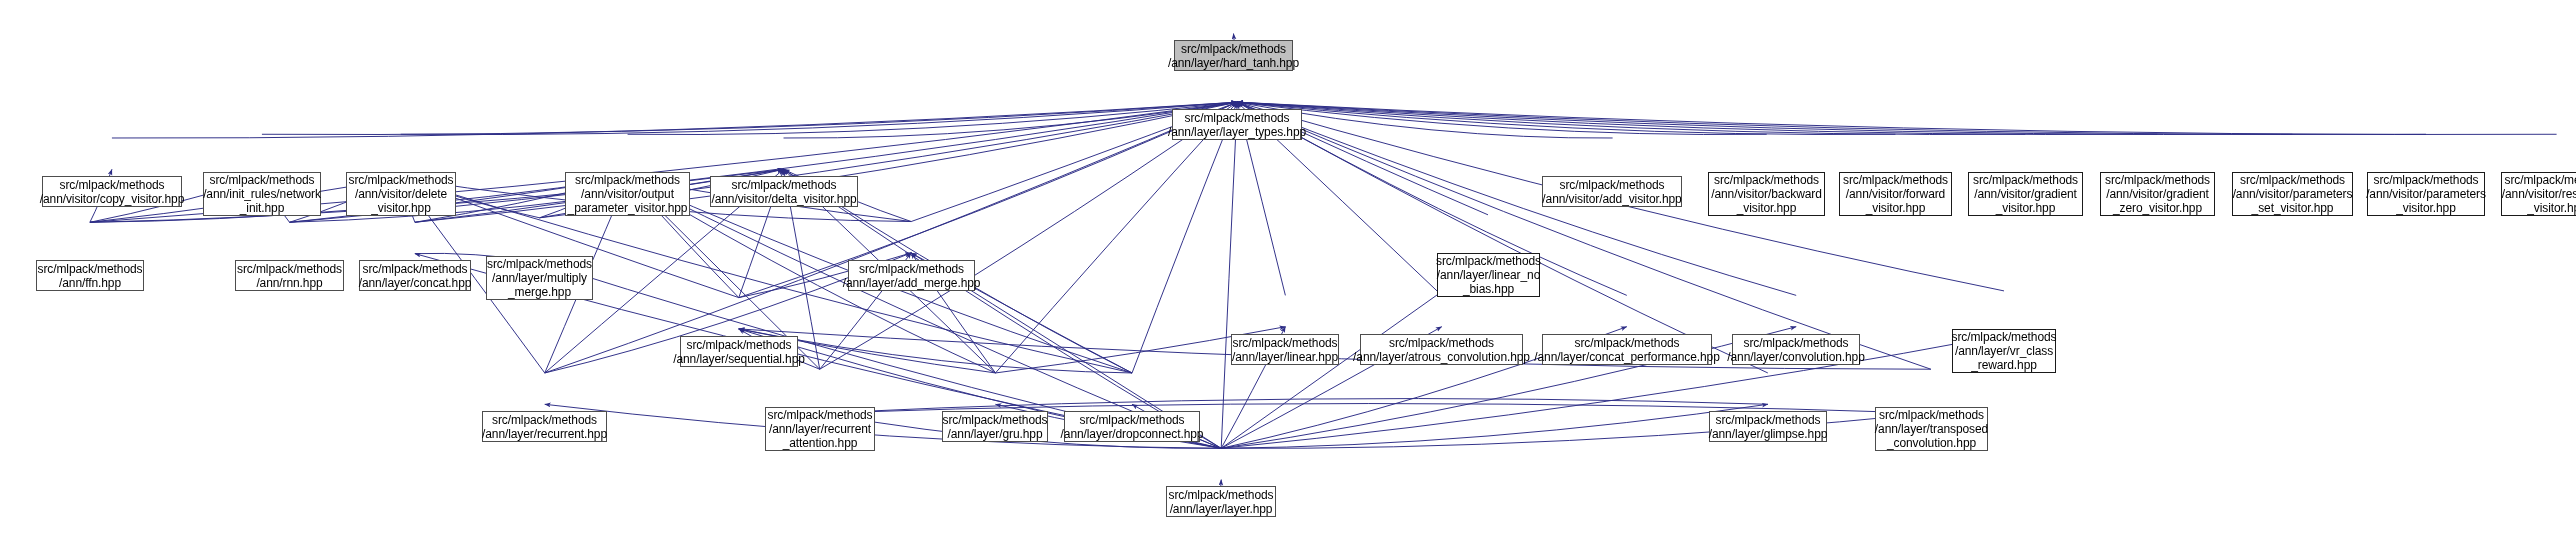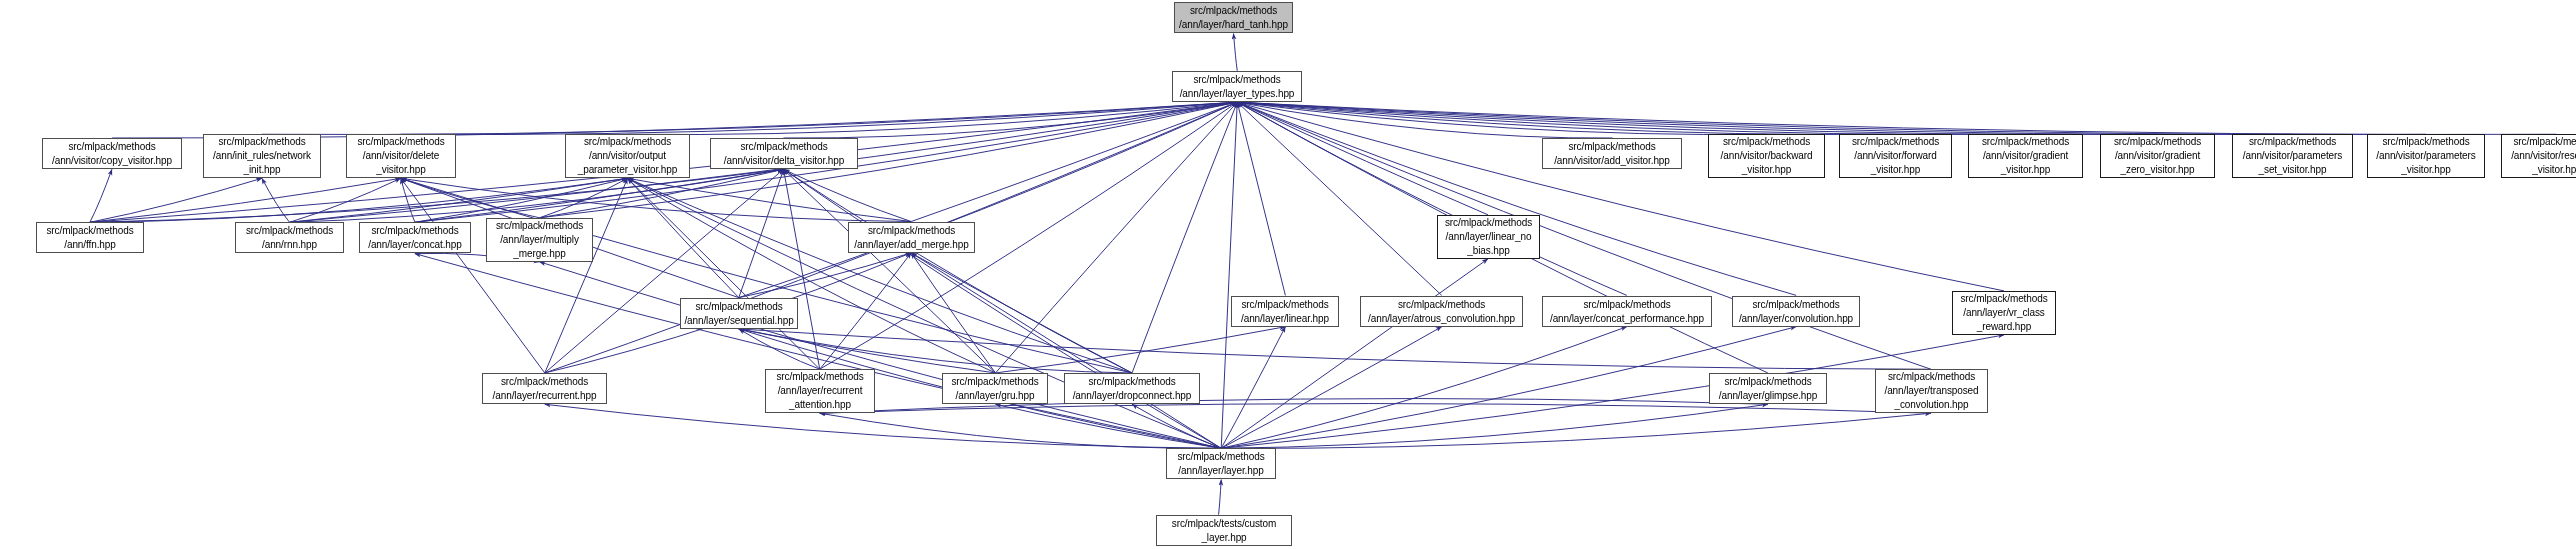--- a/index.html
+++ b/index.html
@@ -27,25 +27,26 @@
   .node {
     position: absolute;
     box-sizing: border-box;
     background: #ffffff;
     border: 0.7px solid #1a1a1a;
     display: flex;
     align-items: center;
     justify-content: center;
     text-align: center;
     color: #000000;
-    font-size: 10px;
+    font-size: 12px;
     line-height: 14px;
     letter-spacing: -0.1px;
     white-space: pre-line;
     z-index: 5;
+    margin-top: 38px;
   }
   .node.root {
     background: #bfbfbf;
     border: 0.7px solid #404040;
   }
   .node.thick {
     border: 1.5px solid #4d4d4d;
   }
 </style>
 </head>

